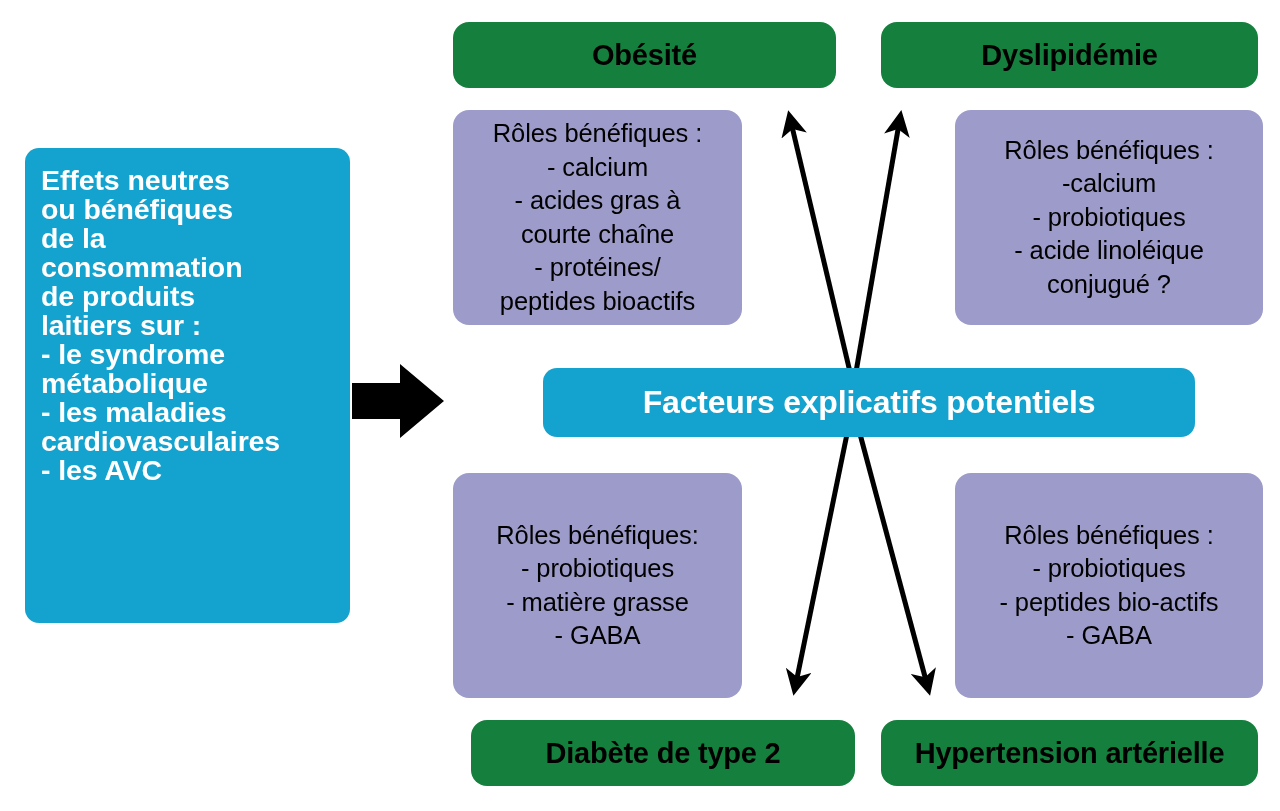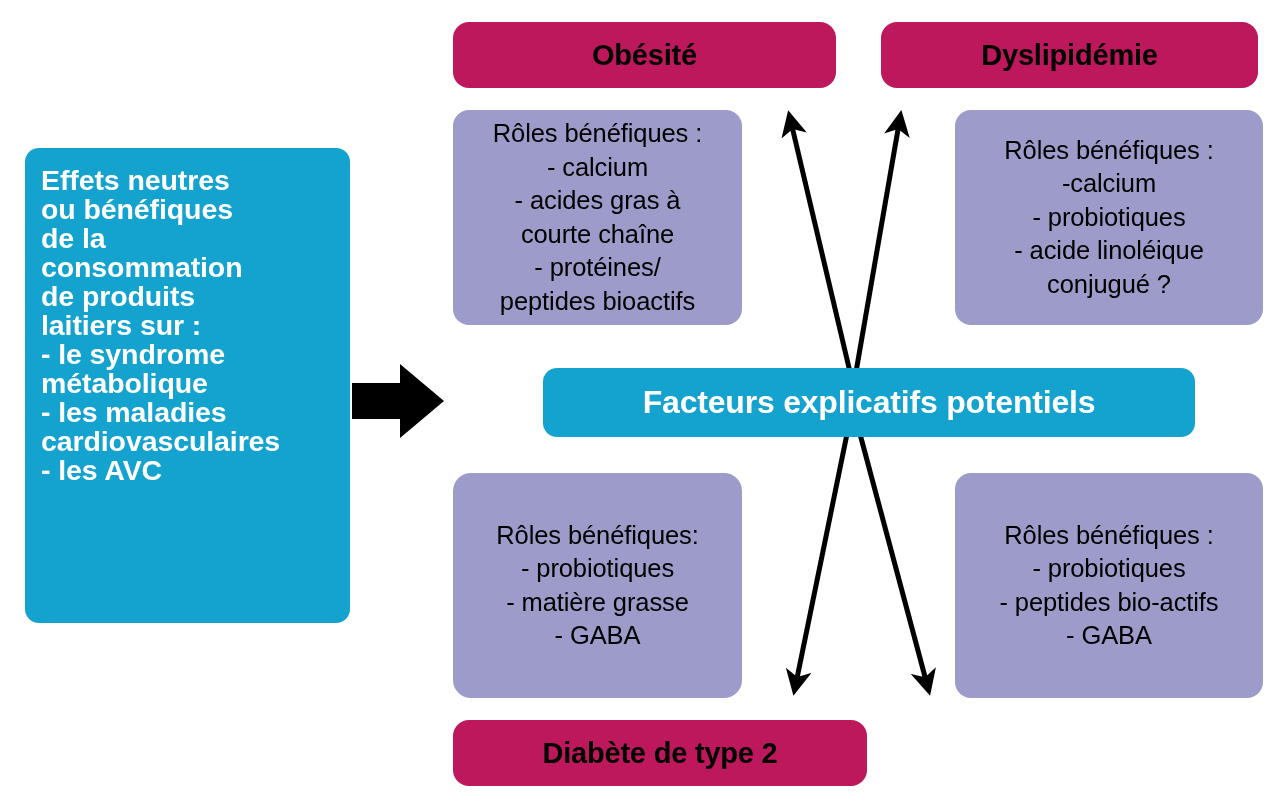--- a/index.html
+++ b/index.html
@@ -57,49 +57,49 @@
   .block-arrow {
     position: absolute;
     left: 352px;
     top: 364px;
     width: 92px;
     height: 74px;
   }
 
   
   .outcome {
-    background: #be185d;
+    background: #15803d;
     border-radius: 16px;
   }
   .outcome-label {
     color: #000000;
     font-weight: bold;
     font-size: 29px;
     letter-spacing: -0.2px;
   }
   #outcome-obesite   { left: 453px; top: 22px;  width: 383px; height: 66px; }
   #outcome-dyslip    { left: 881px; top: 22px;  width: 377px; height: 66px; text-align: right; }
-  #outcome-diabete   { left: 453px; top: 720px; width: 414px; height: 66px; }
+  #outcome-diabete   { left: 471px; top: 720px; width: 384px; height: 66px; }
   #outcome-hta       { left: 881px; top: 720px; width: 377px; height: 66px; }
 
   
   .factor {
     background: #9D9BC9;
     border-radius: 16px;
   }
   .factor-text {
     color: #000000;
     font-size: 25.5px;
     line-height: 33.5px;
     white-space: pre-line;
     letter-spacing: -0.1px;
   }
   #factor-obesite  { left: 453px; top: 110px; width: 289px; height: 215px; }
   #factor-dyslip   { left: 955px; top: 110px; width: 308px; height: 215px; }
-  #factor-diabete  { left: 453px; top: 473px; width: 289px; height: 225px; border-radius: 18px; }
+  #factor-diabete  { left: 453px; top: 473px; width: 289px; height: 225px; }
   #factor-hta      { left: 955px; top: 473px; width: 308px; height: 225px; }
 
   
   .center-banner {
     left: 543px;
     top: 368px;
     width: 652px;
     height: 69px;
     background: #14A2CE;
     border-radius: 14px;
@@ -179,20 +179,23 @@
   </div>
 
   <div class="box outcome" id="outcome-dyslip">
     <span class="outcome-label">Dyslipidémie</span>
   </div>
 
   <div class="box outcome" id="outcome-diabete">
     <span class="outcome-label">Diabète de type 2</span>
   </div>
 
+  <div class="box outcome" id="outcome-hta">
+    <span class="outcome-label">Hypertension artérielle</span>
+  </div>
 
   <div class="box factor" id="factor-obesite">
     <div class="factor-text">Rôles bénéfiques :
 - calcium
 - acides gras à
 courte chaîne
 - protéines/
 peptides bioactifs</div>
   </div>
 

